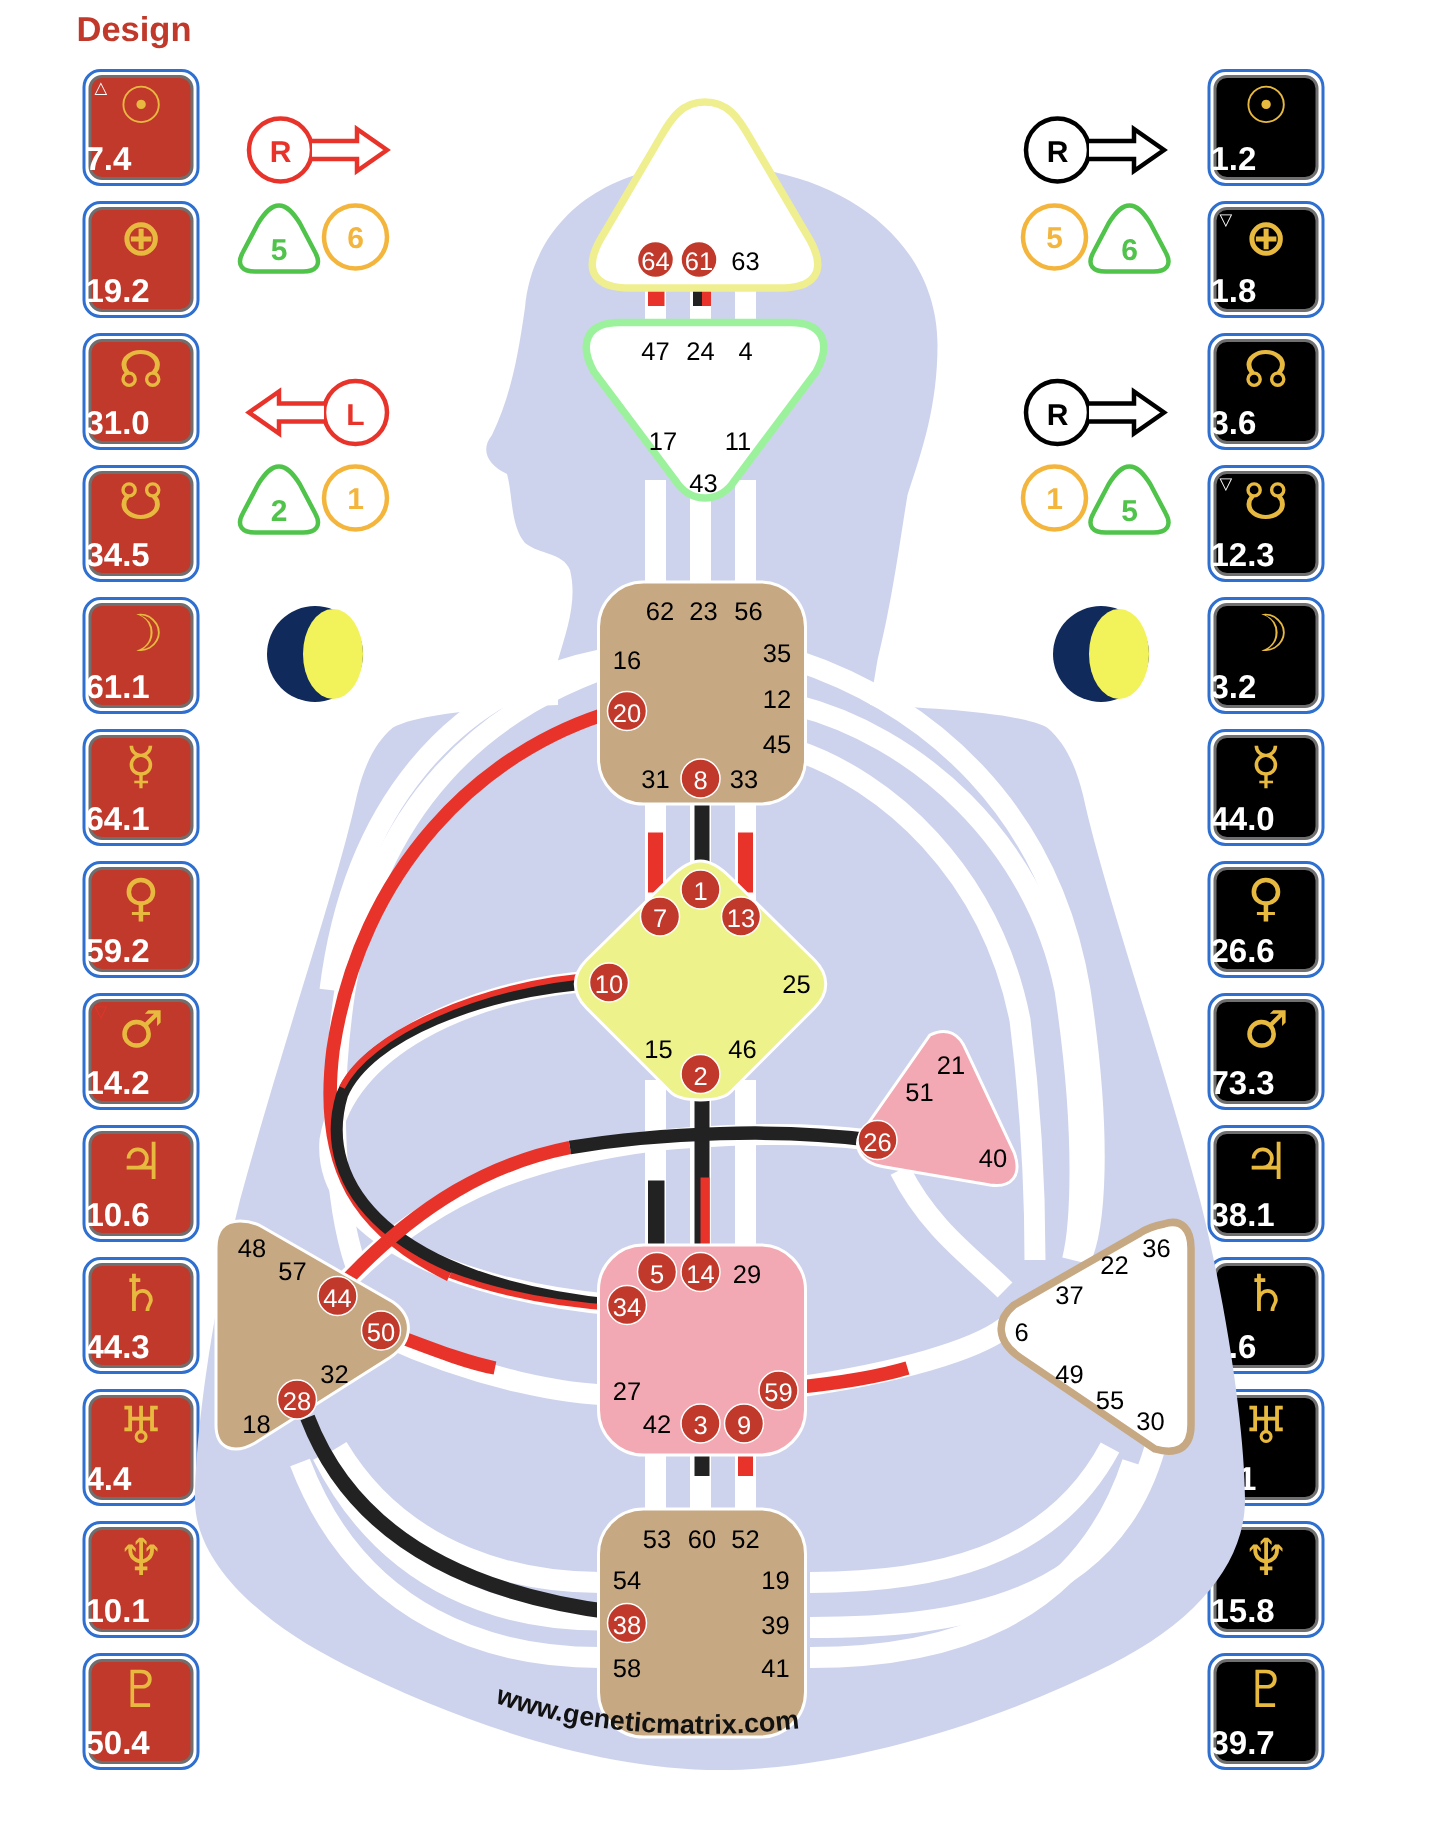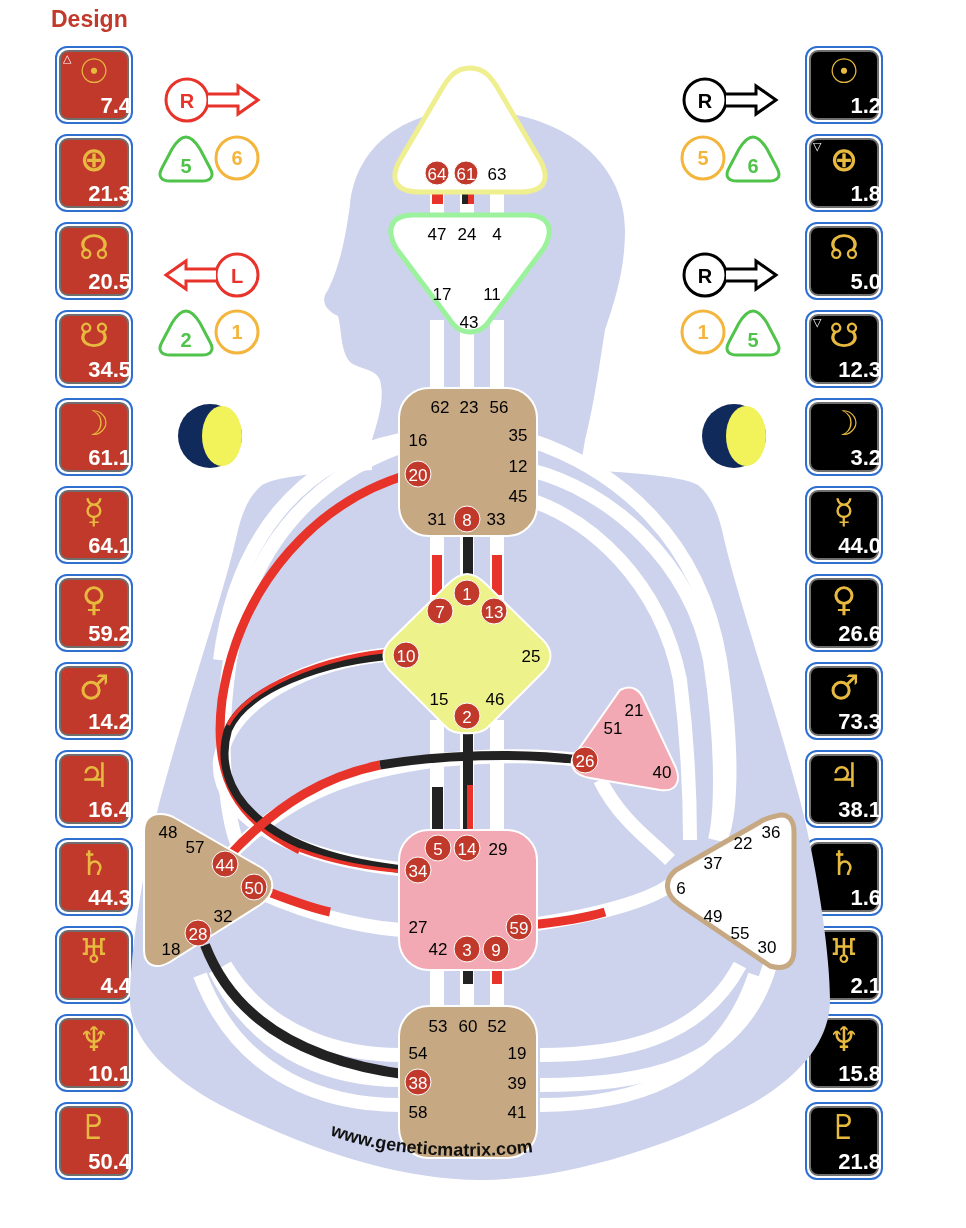--- a/index.html
+++ b/index.html
@@ -6,47 +6,47 @@
   body{width:966px;height:1228px;position:relative;overflow:hidden;font-family:"Liberation Sans",sans-serif;}
   #title{position:absolute;left:51px;top:6px;font-size:23px;font-weight:bold;color:#c0392b;font-family:"Liberation Sans",sans-serif;text-align:right;}
   .col{position:absolute;top:46px;width:80px;}
   .col.left{left:55px;}
   .col.right{left:805px;}
   .planet{position:absolute;width:78px;height:78px;border-radius:12px;border:2px solid #2f6fd0;box-sizing:border-box;}
   .planet .inner{position:absolute;left:2px;top:2px;right:2px;bottom:2px;border-radius:9px;border:2px solid #6f6f6f;box-sizing:border-box;}
   .left .planet .inner{background:#c0392b;}
   .right .planet .inner{background:#000;}
   .planet .glyph{position:absolute;left:0;right:0;top:4px;text-align:center;font-size:34px;line-height:38px;color:#e7b93f;font-family:"DejaVu Sans",sans-serif;font-weight:bold;}
-  .planet .val{position:absolute;left:0;right:0;bottom:3px;text-align:right;font-size:22px;font-weight:bold;color:#fff;font-family:"Liberation Sans",sans-serif;}
+  .planet .val{position:absolute;left:0;right:0;bottom:3px;text-align:left;font-size:22px;font-weight:bold;color:#fff;font-family:"Liberation Sans",sans-serif;}
   .planet .mark{position:absolute;left:6px;top:4px;font-size:11px;color:#fff;font-family:"DejaVu Sans",sans-serif;}
   .planet .mark.red{color:#e8332a;}
   svg text{font-family:"Liberation Sans",sans-serif;}
   #chart{position:absolute;left:0;top:0;}
 </style>
 </head>
 <body>
 
 <div id="title">Design</div>
 
 <div class="col left">
   <div class="planet" style="top:0px">
       <div class="inner"></div>
       <span class="mark">△</span>
       <div class="glyph">☉</div>
       <div class="val">7.4</div>
     </div>
   <div class="planet" style="top:88px">
       <div class="inner"></div>
       <div class="glyph">⊕</div>
-      <div class="val">21.3</div>
+      <div class="val">19.2</div>
     </div>
   <div class="planet" style="top:176px">
       <div class="inner"></div>
       <div class="glyph">☊</div>
-      <div class="val">20.5</div>
+      <div class="val">31.0</div>
     </div>
   <div class="planet" style="top:264px">
       <div class="inner"></div>
       <div class="glyph">☋</div>
       <div class="val">34.5</div>
     </div>
   <div class="planet" style="top:352px">
       <div class="inner"></div>
       <div class="glyph">☽</div>
       <div class="val">61.1</div>
@@ -63,21 +63,21 @@
     </div>
   <div class="planet" style="top:616px">
       <div class="inner"></div>
       <span class="mark red">▽</span>
       <div class="glyph">♂</div>
       <div class="val">14.2</div>
     </div>
   <div class="planet" style="top:704px">
       <div class="inner"></div>
       <div class="glyph">♃</div>
-      <div class="val">16.4</div>
+      <div class="val">10.6</div>
     </div>
   <div class="planet" style="top:792px">
       <div class="inner"></div>
       <div class="glyph">♄</div>
       <div class="val">44.3</div>
     </div>
   <div class="planet" style="top:880px">
       <div class="inner"></div>
       <div class="glyph">♅</div>
       <div class="val">4.4</div>
@@ -102,21 +102,21 @@
     </div>
   <div class="planet" style="top:88px">
       <div class="inner"></div>
       <span class="mark">▽</span>
       <div class="glyph">⊕</div>
       <div class="val">1.8</div>
     </div>
   <div class="planet" style="top:176px">
       <div class="inner"></div>
       <div class="glyph">☊</div>
-      <div class="val">5.0</div>
+      <div class="val">3.6</div>
     </div>
   <div class="planet" style="top:264px">
       <div class="inner"></div>
       <span class="mark">▽</span>
       <div class="glyph">☋</div>
       <div class="val">12.3</div>
     </div>
   <div class="planet" style="top:352px">
       <div class="inner"></div>
       <div class="glyph">☽</div>
@@ -154,21 +154,21 @@
     </div>
   <div class="planet" style="top:968px">
       <div class="inner"></div>
       <span class="mark">△</span>
       <div class="glyph">♆</div>
       <div class="val">15.8</div>
     </div>
   <div class="planet" style="top:1056px">
       <div class="inner"></div>
       <div class="glyph">♇</div>
-      <div class="val">21.8</div>
+      <div class="val">39.7</div>
     </div>
 </div>
 
 <svg id="chart" width="966" height="1228" viewBox="0 0 966 1228">
 
   <path fill="#cdd3ec" d="M470,110 C400,110 355,150 350,205 C345,240 340,265 328,290 C320,300 325,310 338,316 C342,330 340,350 350,362 C360,370 375,368 380,380 C385,400 378,420 372,440
        L372,470 C330,472 280,475 262,485 C250,495 243,510 238,530
        C225,590 190,690 160,800 C140,880 130,960 130,1000
        C130,1040 170,1080 230,1110 C310,1150 400,1180 480,1180 C560,1180 660,1150 740,1110 C800,1080 830,1040 830,1000
        C830,960 820,880 800,800 C770,690 735,590 722,530 C717,510 710,495 698,485 C680,475 620,472 580,470

